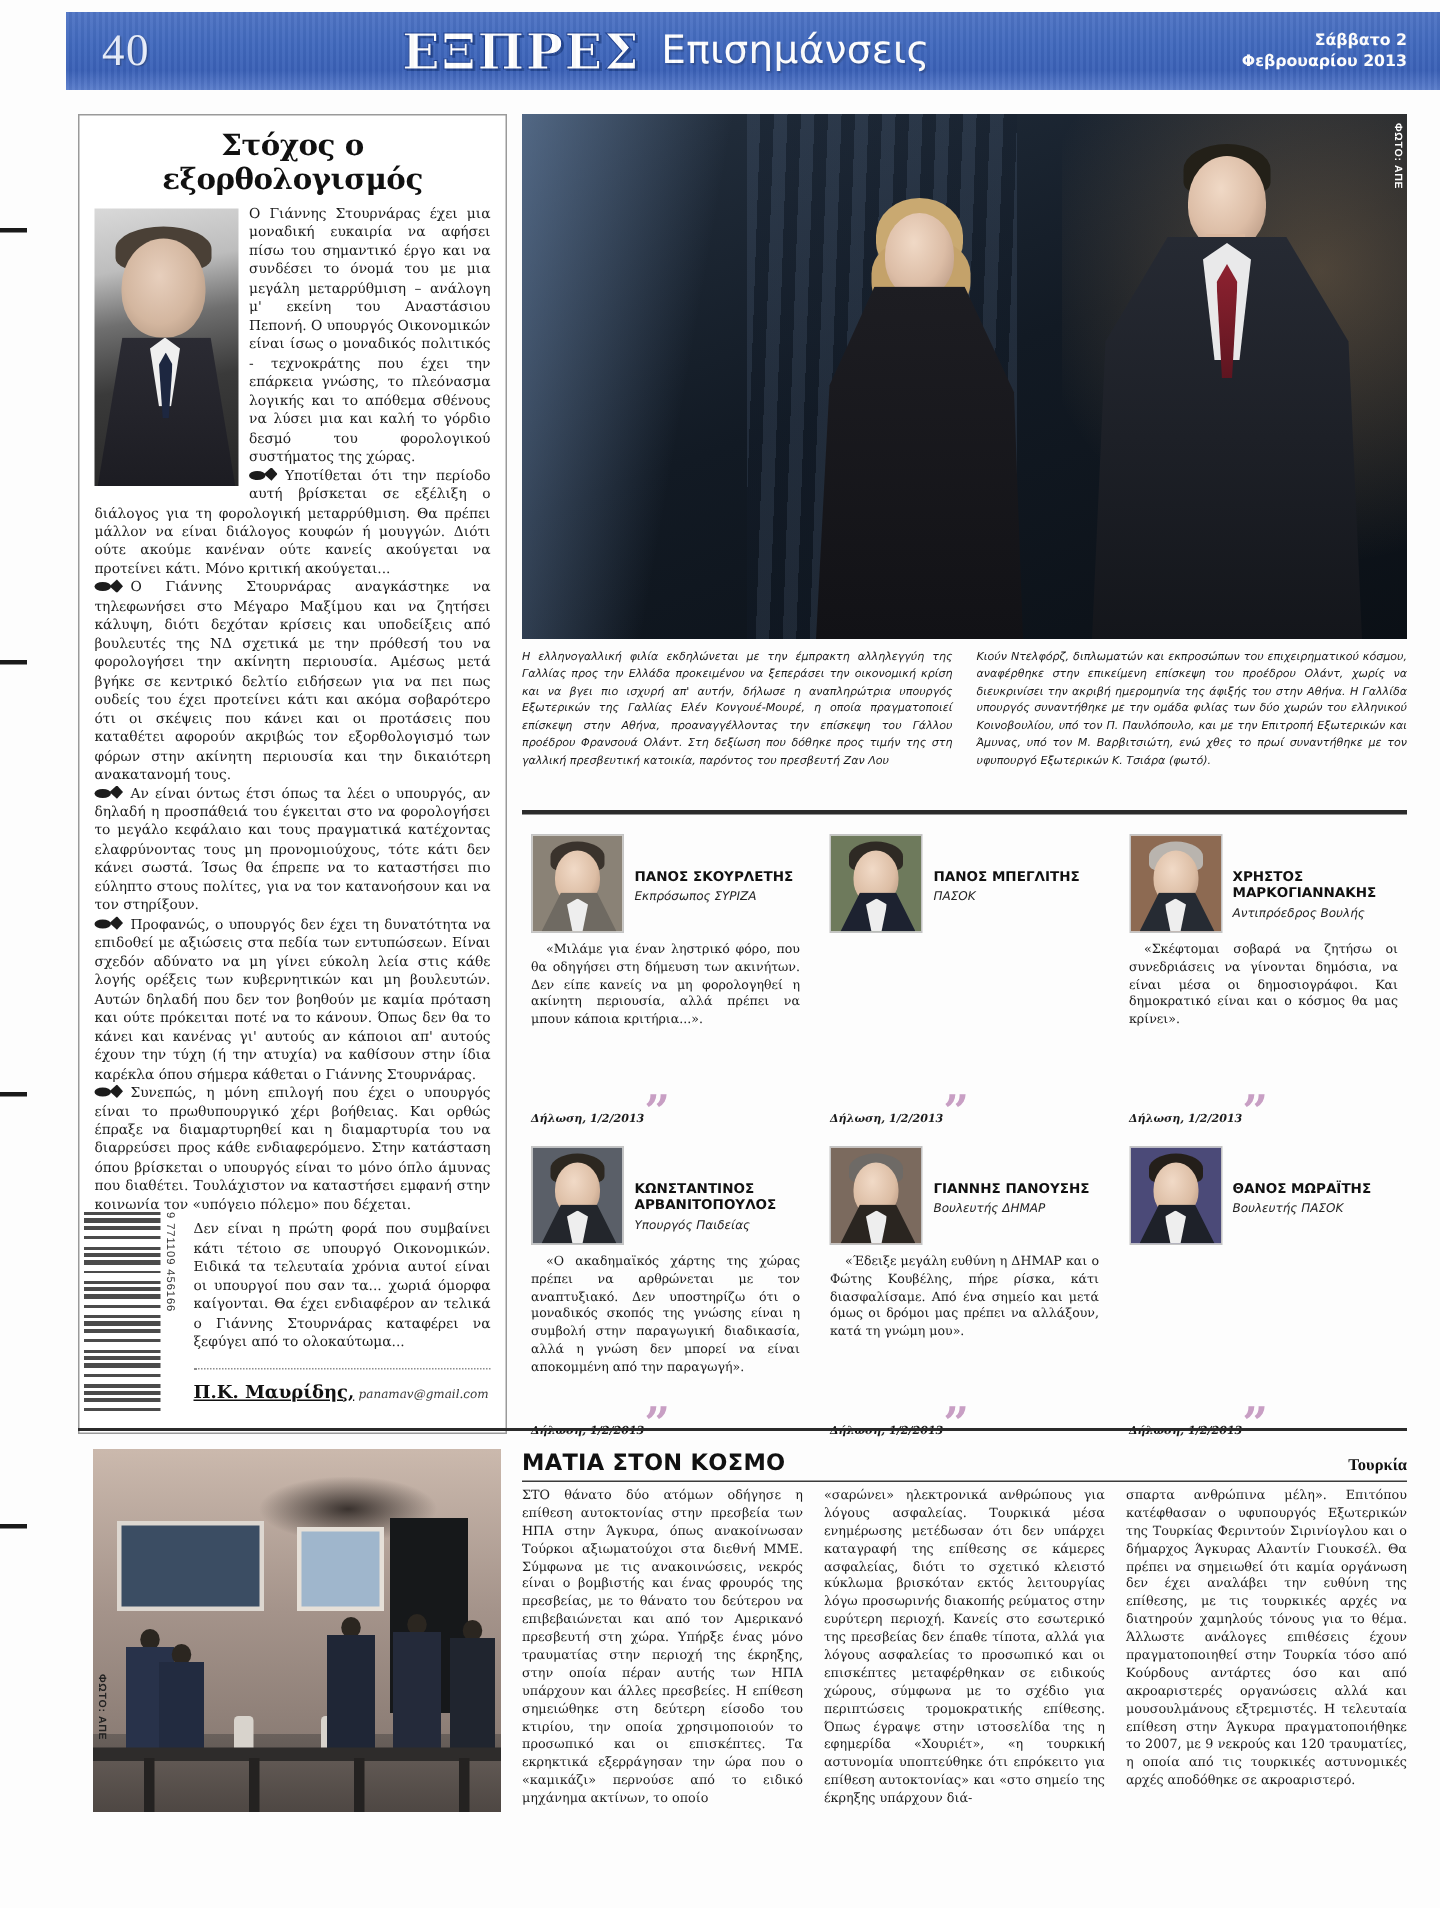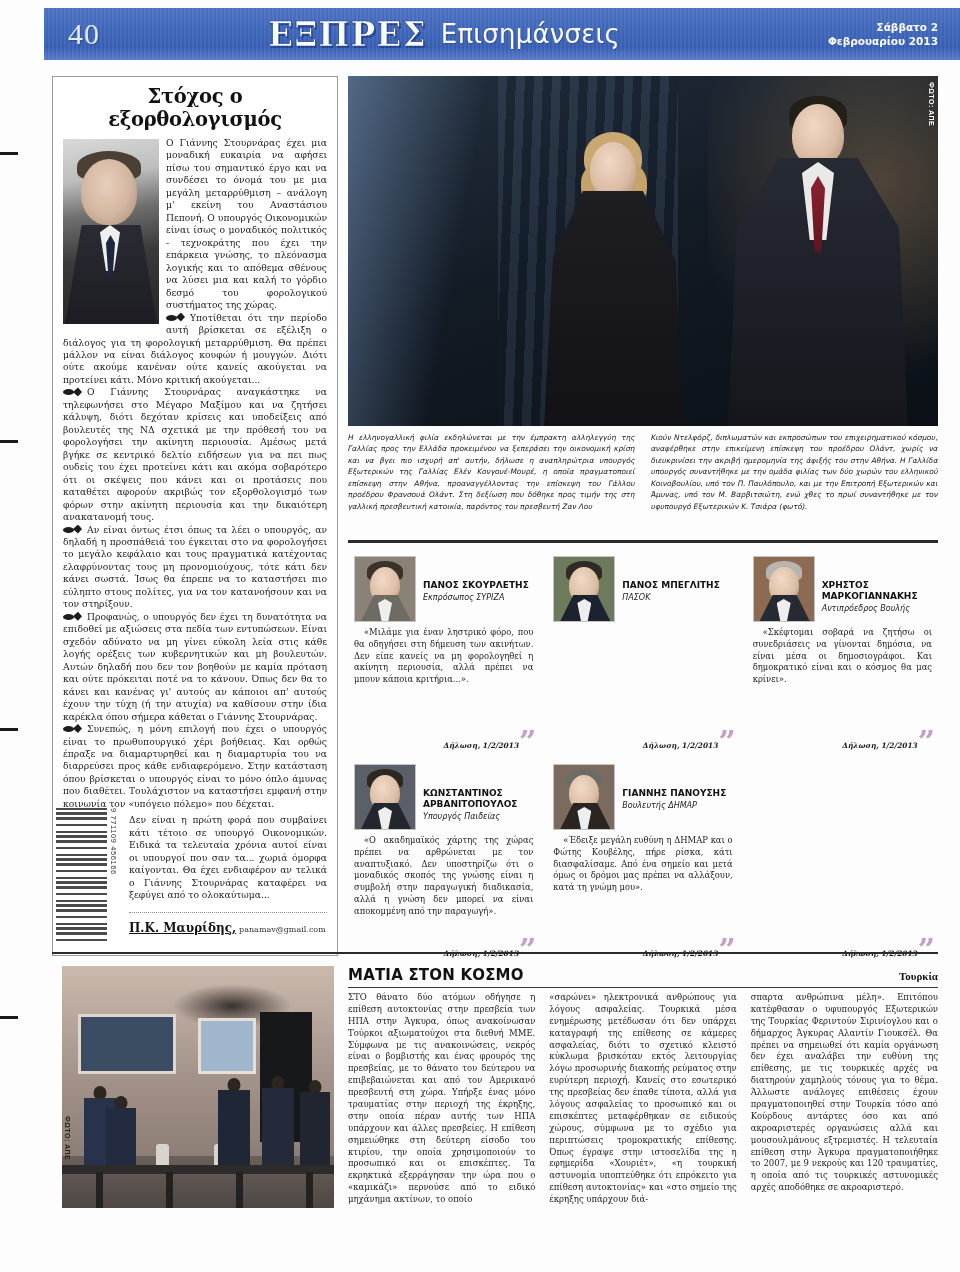--- a/index.html
+++ b/index.html
@@ -170,21 +170,21 @@
     clip-path: polygon(0 50%, 55% 0, 100% 50%, 55% 100%);
   }
   .art-sign {
     clear: both;
     margin-top: 10px;
     border-top: 1px dotted #8d8d8d;
     padding-top: 7px;
     font-family: "DejaVu Serif", serif;
   }
   .art-sign .sig-name { font-weight: bold; font-size: 12px; color:#111;text-decoration:underline; }
-  .art-sign .sig-mail { font-size: 8px; color:#333; }
+  .art-sign .sig-mail { font-size: 8px; font-style: italic; color:#333; }
 
   
   .barcode {
     position: absolute;
     left: 56px; top: 808px;
     width: 62px; height: 134px;
     display: flex; flex-direction: row; align-items: stretch;
   }
   .barcode .bars {
     flex: 1;
@@ -368,21 +368,21 @@
     color: #1b1b1b;
     text-align: justify;
     text-indent: 10px;
   }
   .qc-foot {
     position: absolute;
     left: 6px; bottom: 4px;
     right: 6px;
     display: flex;
     align-items: flex-end;
-    justify-content: flex-end;
+    justify-content: flex-start;
   }
   .qc-date {
     font-family: "DejaVu Serif", serif;
     font-style: italic;
     font-weight: bold;
     font-size: 7.4px;
     color: #1b1b1b;
   }
   .qmark {
     font-family: "DejaVu Serif", serif;
@@ -645,20 +645,33 @@
         </div>
       </div>
       <div class="qc-text">«Έδειξε μεγάλη ευθύνη η ΔΗΜΑΡ και ο Φώτης Κουβέλης, πήρε ρίσκα, κάτι διασφαλίσαμε. Από ένα σημείο και μετά όμως οι δρόμοι μας πρέπει να αλλάξουν, κατά τη γνώμη μου».</div>
       <div class="qc-foot">
         <span class="qc-date">Δήλωση, 1/2/2013</span>
         <span class="qmark">”</span>
       </div>
     </div>
 
     <div class="quote-card">
+      <div class="qc-head">
+        <div class="qc-photo">
+          <div class="bg" style="background:#4b4a78"></div>
+          <div class="fhair" style="background:#241f1a"></div>
+          <div class="fhead"></div>
+          <div class="fbody" style="background:#1e2129"></div>
+          <div class="fshirt"></div>
+        </div>
+        <div class="qc-names">
+          <div class="qc-name">ΘΑΝΟΣ ΜΩΡΑΪΤΗΣ</div>
+          <div class="qc-role">Βουλευτής ΠΑΣΟΚ</div>
+        </div>
+      </div>
       <div class="qc-foot">
         <span class="qc-date">Δήλωση, 1/2/2013</span>
         <span class="qmark">”</span>
       </div>
     </div>
   </div>
 
   <div class="bottom-sep"></div>
 
   <div class="world-photo">

